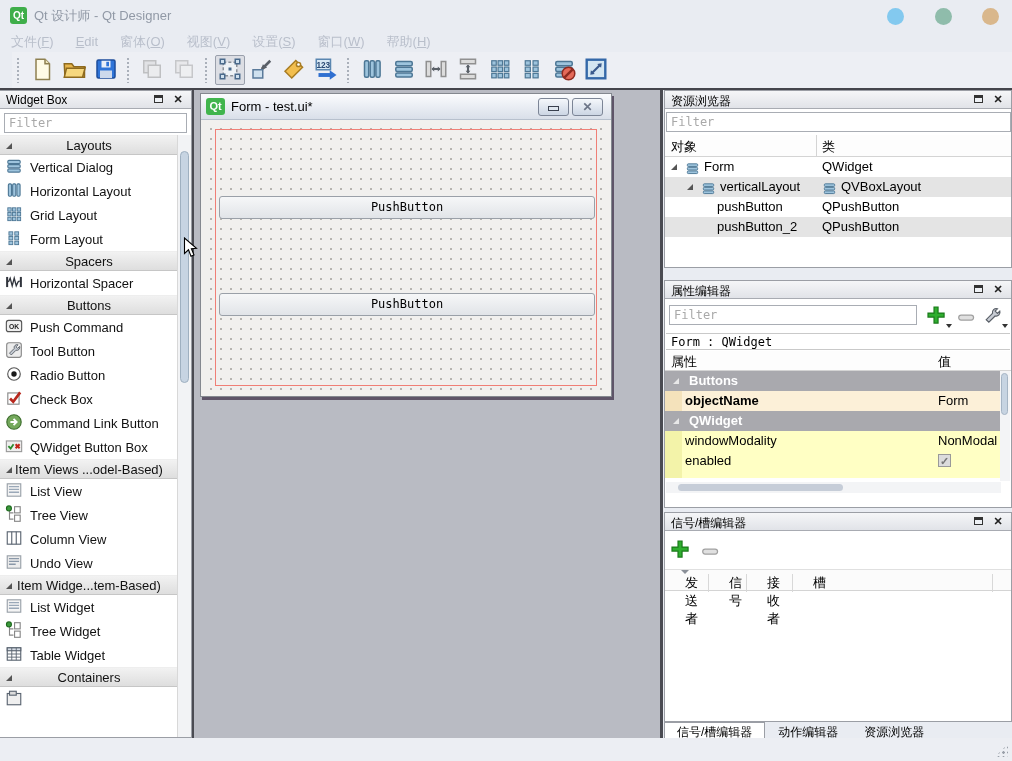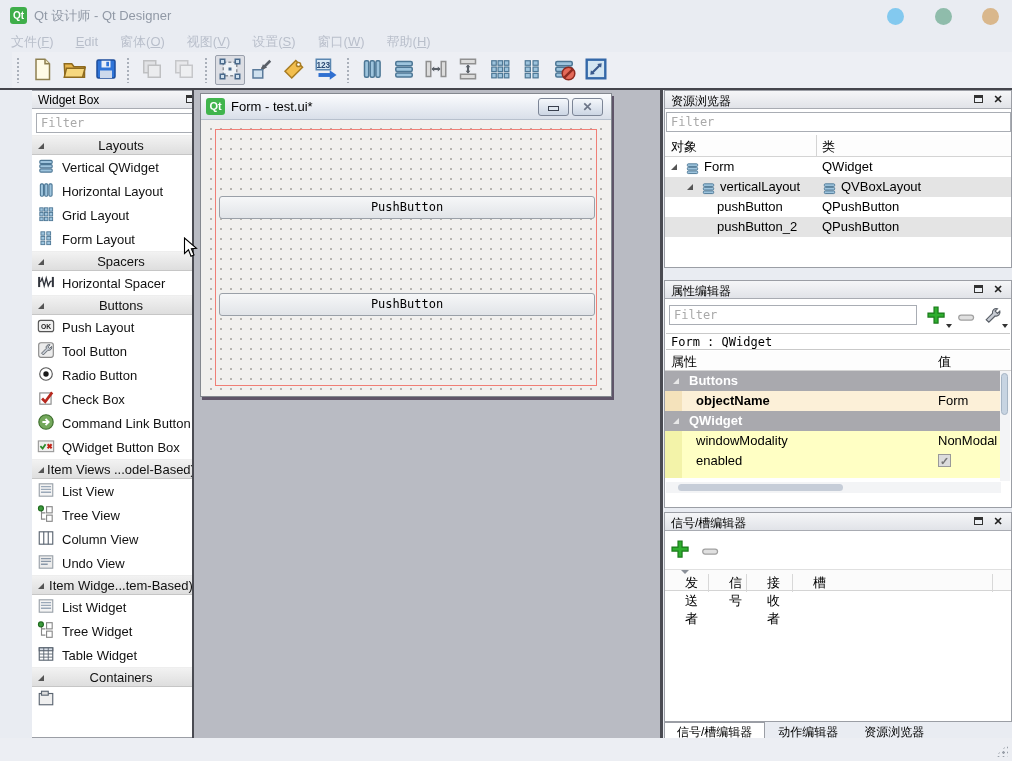--- a/index.html
+++ b/index.html
@@ -33,21 +33,21 @@
   .panel { position:absolute; background:#fff; border:1px solid #9b9ea5; }
   .panel-title { position:relative; height:18px; background:linear-gradient(#f5f6f8,#e1e3e8); border-bottom:1px solid #a8abb2; font-size:12px; color:#000; padding:2px 0 0 6px; }
   .pt-btn { position:absolute; top:2px; width:14px; height:14px; font-size:11px; line-height:13px; text-align:center; color:#222; }
   .pt-float { right:26px; }
   .pt-float span { display:block; margin:2px auto 0; width:9px; height:8px; border:1px solid #333; border-top:3px solid #333; background:#eef1f5; }
   .pt-close { right:6px; font-weight:bold; }
   .filter-input { position:absolute; height:20px; background:#fff; border:1px solid #a9adb4; font-family:"DejaVu Sans Mono", monospace; font-size:12px; color:#333; padding:0 4px; }
   .filter-input::placeholder { color:#a9a9a9; }
 
   
-  #widgetbox { left:0; top:90px; width:192px; height:648px; border-left:none;margin-left:32px; }
+  #widgetbox { left:0; top:90px; width:192px; height:648px; border-left:none; }
   .wb-list { position:absolute; left:0; top:44px; width:178px; bottom:0; overflow:hidden; background:#fff; }
   .wb-header { height:20px; background:linear-gradient(#f2f2f2,#dedede); border-bottom:1px solid #c6c6c6; border-top:1px solid #eee; position:relative; text-align:center; font-size:13px; color:#111; line-height:19px; white-space:nowrap; overflow:hidden; }
   .wb-tri { position:absolute; left:6px; top:7px; width:0; height:0; border-bottom:6px solid #555; border-left:6px solid transparent; }
   .wb-item { height:24px; display:flex; align-items:center; padding-left:5px; font-size:13px; color:#111; white-space:nowrap; }
   .wb-item svg { width:18px; height:18px; margin-right:7px; flex:none; }
   .scroll-v { position:absolute; right:0; top:44px; width:14px; bottom:0; background:#f2f3f5; border-left:1px solid #d8d8d8; }
   .scroll-v .thumb { position:absolute; left:2px; width:9px; background:#c7d4e2; border:1px solid #9fb0c0; border-radius:5px; }
 
   
   .vline-l { position:absolute; left:192px; top:90px; width:2px; height:648px; background:#4a4b52; }
@@ -87,21 +87,21 @@
   .pe-class { position:absolute; left:1px; top:52px; right:1px; height:17px; border-top:1px solid #c9c9c9; border-bottom:1px solid #c9c9c9; font-family:"DejaVu Sans Mono", monospace; font-size:12px; padding:1px 0 0 5px; color:#000; background:#fff; }
   .pe-cols { position:absolute; left:0; top:70px; width:100%; height:20px; border-bottom:1px solid #d4d4d4; background:#fdfdfd; font-size:13px; }
   .pe-cols .c1 { position:absolute; left:6px; top:2px; } .pe-cols .c2 { position:absolute; left:273px; top:2px; }
   .pe-rows { position:absolute; left:0; top:90px; width:337px; height:108px; overflow:hidden; }
   .pe-row { height:20px; position:relative; font-size:13px; }
   .pe-row.group { background:#a9a9ae; color:#fff; font-weight:bold; }
   .pe-row.group .exp { border-bottom-color:#e8e8e8; left:8px; }
   .pe-row.group .nm { position:absolute; left:24px; top:2px; }
   .pe-row.cream { background:#fcf0d8; } .pe-row.cream::before { content:""; position:absolute; left:0; top:0; width:17px; height:20px; background:#f4e2bb; }
   .pe-row.yellow { background:#ffffc4; } .pe-row.yellow::before { content:""; position:absolute; left:0; top:0; width:17px; height:20px; background:#f3f3a9; }
-  .pe-row .nm { position:absolute; left:31px; top:2px; }
+  .pe-row .nm { position:absolute; left:20px; top:2px; }
   .pe-row .vl { position:absolute; left:273px; top:2px; width:64px; overflow:hidden; white-space:nowrap; }
   .pe-row.bold .nm { font-weight:bold; }
   .chk { display:inline-block; width:13px; height:13px; background:#dcdcdc; border:1px solid #999; color:#777; font-size:11px; line-height:12px; text-align:center; font-weight:bold; }
   .pe-sliver { height:7px; background:#ffffc4; position:relative; }
   .pe-sliver::before { content:""; position:absolute; left:0; top:0; width:17px; height:7px; background:#f3f3a9; }
   .hscroll { position:absolute; left:1px; bottom:14px; width:335px; height:11px; background:#f3f4f6; }
   .hscroll .thumb { position:absolute; left:12px; top:2px; width:165px; height:7px; background:#c6cdd8; border-radius:4px; }
   .pe-vscroll { position:absolute; right:1px; top:90px; width:10px; height:110px; background:#f3f4f6; }
   .pe-vscroll .thumb { position:absolute; left:1px; top:2px; width:7px; height:42px; background:#c7d4e2; border:1px solid #a5b4c4; border-radius:4px; }
 
@@ -299,21 +299,21 @@
     </div>
     <input class="filter-input" style="left: 4px; top: 22px; width: 183px;" placeholder="Filter">
     <div class="wb-list" id="wblist">
         <div class="wb-header"><div class="wb-tri"></div><span>Layouts</span></div>
         <div class="wb-item">
           <span><svg width="18" height="18" viewBox="0 0 16 16">
               <rect x="2.5" y="3" width="11" height="2.8" rx="1" fill="#9ec4dd" stroke="#4d7795"></rect>
               <rect x="2.5" y="6.8" width="11" height="2.8" rx="1" fill="#9ec4dd" stroke="#4d7795"></rect>
               <rect x="2.5" y="10.6" width="11" height="2.8" rx="1" fill="#9ec4dd" stroke="#4d7795"></rect>
             </svg></span>
-          <span>Vertical QWidget</span>
+          <span>Vertical Dialog</span>
         </div>
         <div class="wb-item">
           <span><svg width="18" height="18" viewBox="0 0 16 16">
               <rect x="3" y="2.5" width="2.8" height="11" rx="1" fill="#9ec4dd" stroke="#4d7795"></rect>
               <rect x="6.8" y="2.5" width="2.8" height="11" rx="1" fill="#9ec4dd" stroke="#4d7795"></rect>
               <rect x="10.6" y="2.5" width="2.8" height="11" rx="1" fill="#9ec4dd" stroke="#4d7795"></rect>
             </svg></span>
           <span>Horizontal Layout</span>
         </div>
         <div class="wb-item">
@@ -349,21 +349,21 @@
               <path d="M3 8l1.6-3.4 1.8 6.8 1.8-6.8 1.8 6.8 1.6-3.4 1.4-1" stroke="#30343c" stroke-width="1.2" fill="none"></path>
             </svg></span>
           <span>Horizontal Spacer</span>
         </div>
         <div class="wb-header"><div class="wb-tri"></div><span>Buttons</span></div>
         <div class="wb-item">
           <span><svg width="18" height="18" viewBox="0 0 16 16">
               <rect x="1.2" y="3" width="13.6" height="10" rx="2" fill="#efefef" stroke="#555"></rect>
               <text x="8" y="10.6" font-size="6" font-weight="bold" fill="#222" text-anchor="middle" font-family="sans-serif">OK</text>
             </svg></span>
-          <span>Push Layout</span>
+          <span>Push Command</span>
         </div>
         <div class="wb-item">
           <span><svg width="18" height="18" viewBox="0 0 16 16">
               <rect x="1.5" y="1.5" width="13" height="13" rx="2" fill="#ececec" stroke="#888"></rect>
               <path d="M11.6 3.4a2.6 2.6 0 0 0-3.4 3.2L4 10.8l1.6 1.6 4.2-4.2a2.6 2.6 0 0 0 3.2-3.4L11.2 6.6l-1.4-1.4z" fill="#c2c8d0" stroke="#5a6068" stroke-width="0.8"></path>
             </svg></span>
           <span>Tool Button</span>
         </div>
         <div class="wb-item">
           <span><svg width="18" height="18" viewBox="0 0 16 16">

